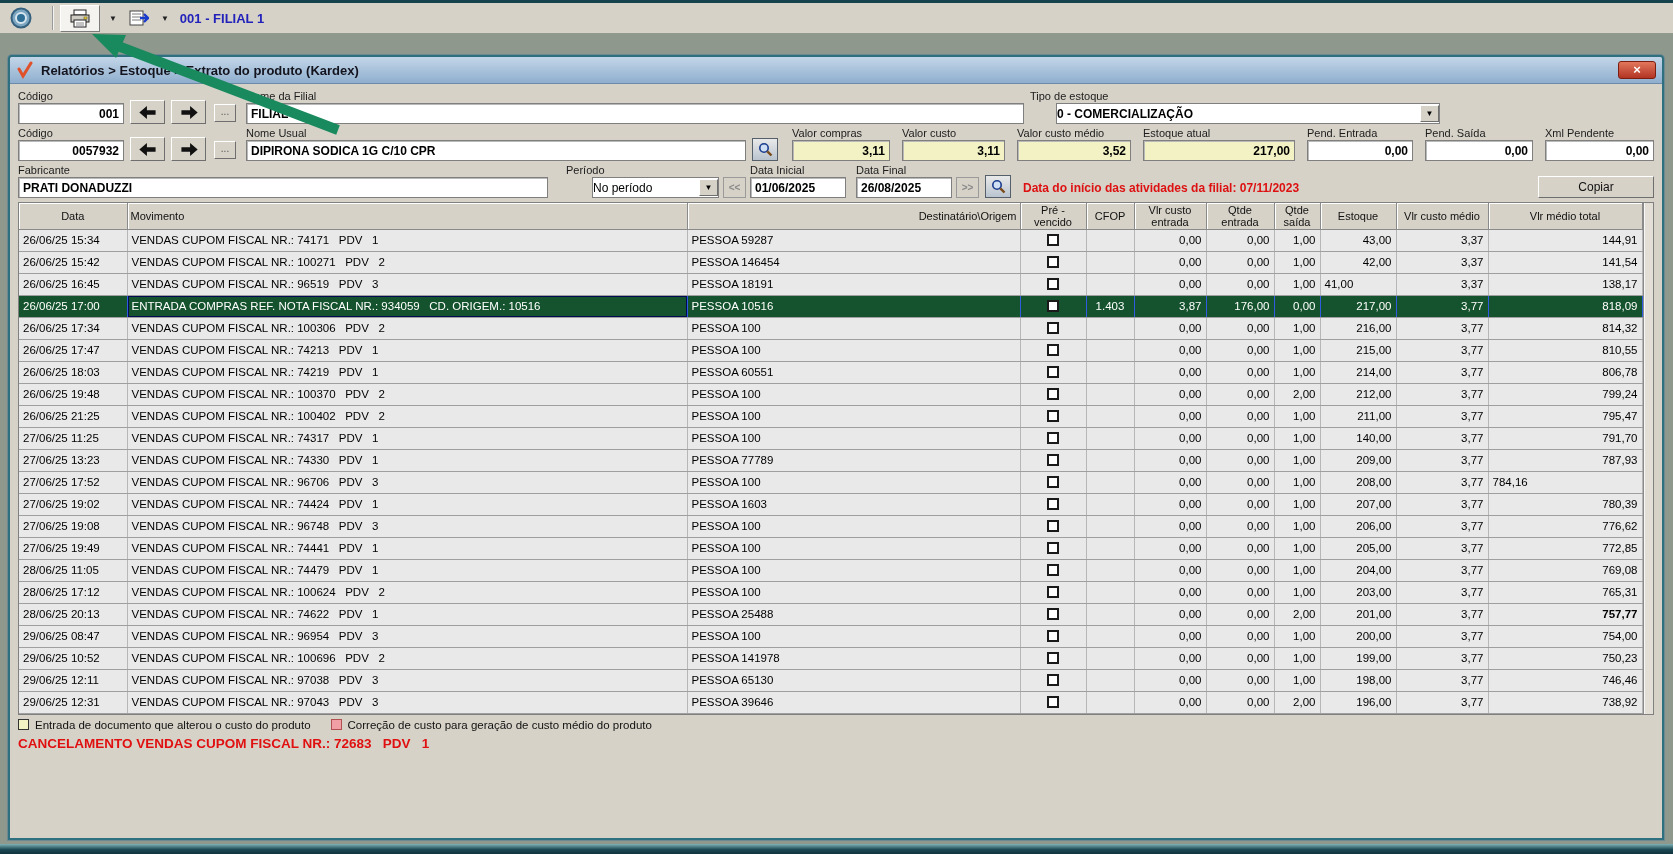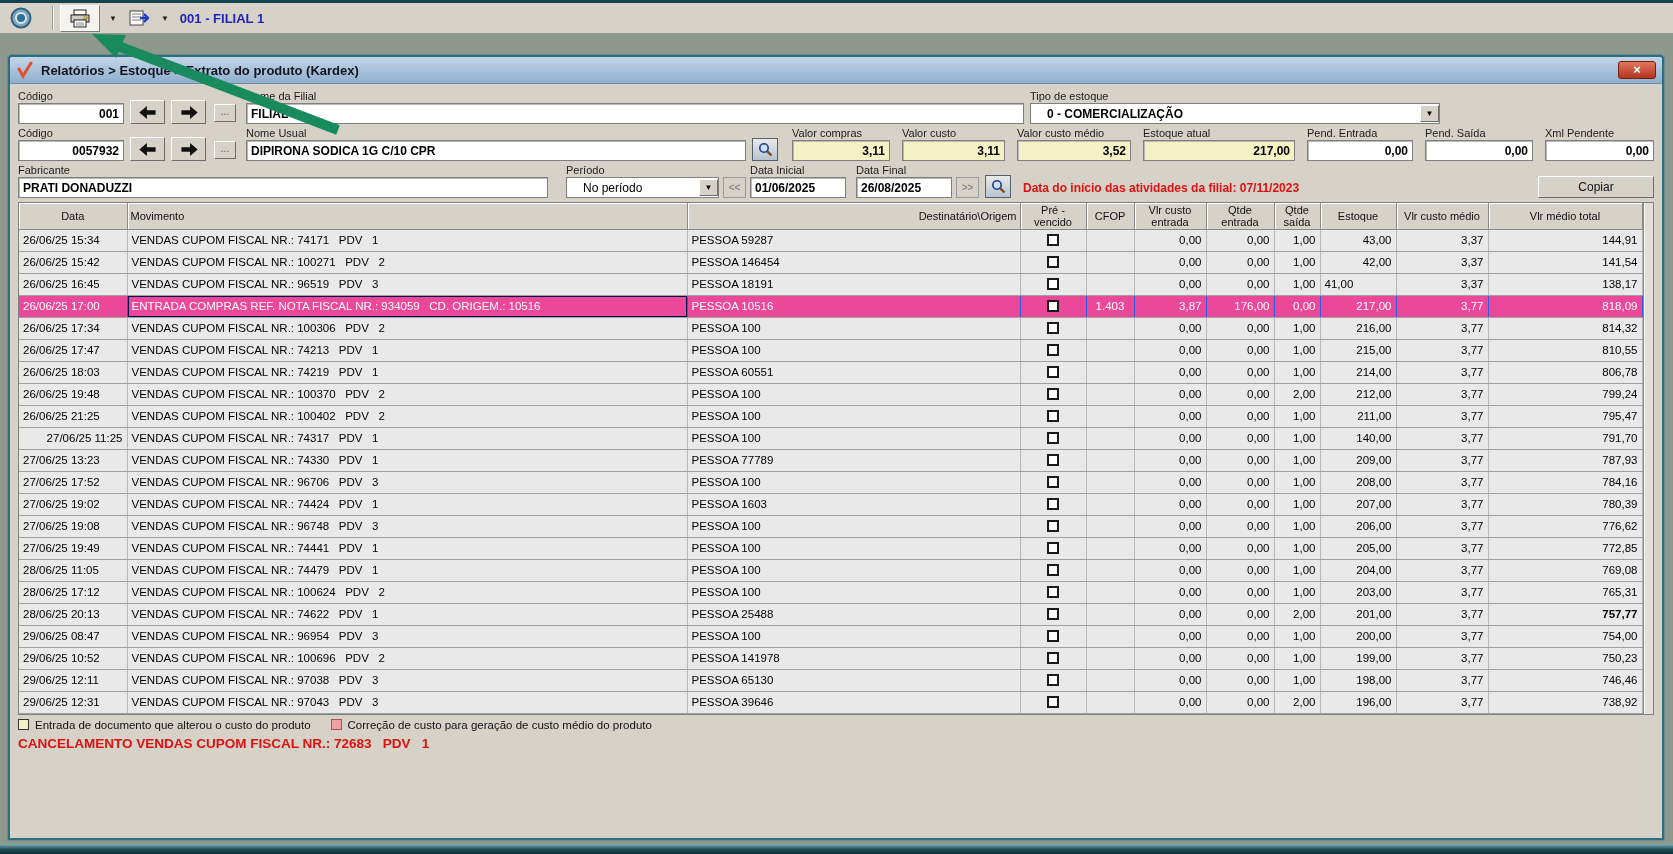--- a/index.html
+++ b/index.html
@@ -50,21 +50,21 @@
   .nav-btn { width:35px; height:24px; margin:0 0 0 6px; background:#d6d2c8; border:1px solid;
              border-color:#ffffff #6e6e6e #6e6e6e #ffffff; display:flex; align-items:center;
              justify-content:center; cursor:pointer; }
   .dots-btn { width:22px; height:18px; margin:0 0 2px 8px; background:#d6d2c8; border:1px solid;
               border-color:#ffffff #6e6e6e #6e6e6e #ffffff; font-size:10px; color:#555;
               text-align:center; line-height:14px; cursor:pointer; }
   .mag-btn { width:26px; height:23px; margin-left:6px; background:linear-gradient(#e9e9e9,#b9c4cf);
              border:1px solid #55606a; display:flex; align-items:center; justify-content:center;
              cursor:pointer; }
   .combo { height:21px; background:#fff; border:1px solid #7f7f7f; display:flex;
-           align-items:center; font-size:12px; font-weight:bold; padding-left:16px; }
+           align-items:center; font-size:12px; font-weight:bold; padding-left:0;margin-left:26px; }
   .combo .carrow { margin-left:auto; width:19px; height:17px; background:#d6d2c8;
            border:1px solid; border-color:#fff #6e6e6e #6e6e6e #fff; font-size:8px;
            display:flex; align-items:center; justify-content:center; cursor:pointer; }
   .small-nav { width:23px; height:21px; margin:0 4px; background:#d6d2c8; border:1px solid #9a9a9a;
                color:#8a8a8a; font-size:10px; font-weight:bold; display:flex; align-items:center;
                justify-content:center; }
   .red-note { font-size:12px; font-weight:bold; color:#dd1111; margin:0 0 3px 12px; white-space:pre; }
   .copy-btn { margin-left:auto; width:116px; height:22px; background:#d6d2c8; border:1px solid;
               border-color:#ffffff #6e6e6e #6e6e6e #ffffff; font-size:12px; color:#111;
               text-align:center; line-height:20px; cursor:pointer; }
@@ -72,21 +72,21 @@
   
   .grid-wrap { display:flex; margin-top:4px; border:1px solid #808080; background:#e9e9e9; }
   table.grid { border-collapse:collapse; table-layout:fixed; font-size:11.5px; }
   table.grid th { background:#d6d2c8; font-weight:normal; font-size:11px; color:#111;
                   border-right:1px solid #8a8a8a; border-bottom:1px solid #8a8a8a;
                   box-shadow:inset 1px 1px 0 #ffffff; height:26px; text-align:center;
                   white-space:pre-line; line-height:12px; padding:0 3px; }
   table.grid td { height:22px; background:#e9e9e9; border-right:1px solid #b7b7b7;
                   border-bottom:1px solid #9f9f9f; padding:0 4px; white-space:pre;
                   overflow:hidden; color:#000; }
-  table.grid tr.sel td { background:#ec4899; color:#fff; border-right-color:#2f5ce0; }
+  table.grid tr.sel td { background:#14532d; color:#fff; border-right-color:#2f5ce0; }
   table.grid tr.sel td.focuscell { box-shadow:inset 0 0 0 1px #000a50; }
   .cb { display:inline-block; width:12px; height:12px; background:#fff; border:2px solid #1a1a1a;
         vertical-align:middle; }
   .vscroll { width:14px; background:#e3dfd6; border-left:1px solid #8a8a8a;
              box-shadow:inset 1px 0 0 #f8f8f8; }
 
   
   .legend { display:flex; align-items:center; gap:6px; margin-top:4px; font-size:11.5px; color:#111; }
   .lg-sq { width:11px; height:11px; border:1px solid #333; display:inline-block; }
   .lg-sq.y { background:#f2f2c4; }
@@ -410,21 +410,21 @@
               <td style="text-align: center;"><span class="cb"></span></td>
               <td style="text-align: center;"></td>
               <td style="text-align: right;">0,00</td>
               <td style="text-align: right;">0,00</td>
               <td style="text-align: right;">1,00</td>
               <td style="text-align: right;">211,00</td>
               <td style="text-align: right;">3,77</td>
               <td style="text-align: right;">795,47</td>
             </tr>
             <tr>
-              <td style="text-align: right;">27/06/25 11:25</td>
+              <td style="text-align: left;">27/06/25 11:25</td>
               <td style="text-align: left;">VENDAS CUPOM FISCAL NR.: 74317   PDV   1</td>
               <td style="text-align: left;">PESSOA 100</td>
               <td style="text-align: center;"><span class="cb"></span></td>
               <td style="text-align: center;"></td>
               <td style="text-align: right;">0,00</td>
               <td style="text-align: right;">0,00</td>
               <td style="text-align: right;">1,00</td>
               <td style="text-align: right;">140,00</td>
               <td style="text-align: right;">3,77</td>
               <td style="text-align: right;">791,70</td>
@@ -446,21 +446,21 @@
               <td style="text-align: left;">27/06/25 17:52</td>
               <td style="text-align: left;">VENDAS CUPOM FISCAL NR.: 96706   PDV   3</td>
               <td style="text-align: left;">PESSOA 100</td>
               <td style="text-align: center;"><span class="cb"></span></td>
               <td style="text-align: center;"></td>
               <td style="text-align: right;">0,00</td>
               <td style="text-align: right;">0,00</td>
               <td style="text-align: right;">1,00</td>
               <td style="text-align: right;">208,00</td>
               <td style="text-align: right;">3,77</td>
-              <td style="text-align: right;">784,16</td>
+              <td style="">784,16</td>
             </tr>
             <tr>
               <td style="text-align: left;">27/06/25 19:02</td>
               <td style="text-align: left;">VENDAS CUPOM FISCAL NR.: 74424   PDV   1</td>
               <td style="text-align: left;">PESSOA 1603</td>
               <td style="text-align: center;"><span class="cb"></span></td>
               <td style="text-align: center;"></td>
               <td style="text-align: right;">0,00</td>
               <td style="text-align: right;">0,00</td>
               <td style="text-align: right;">1,00</td>

